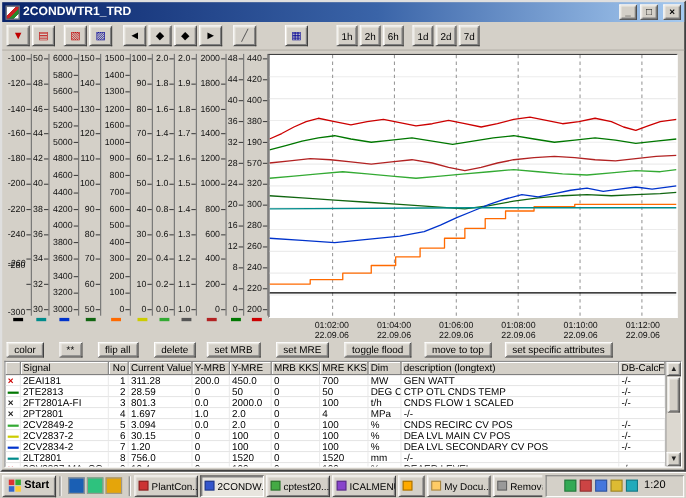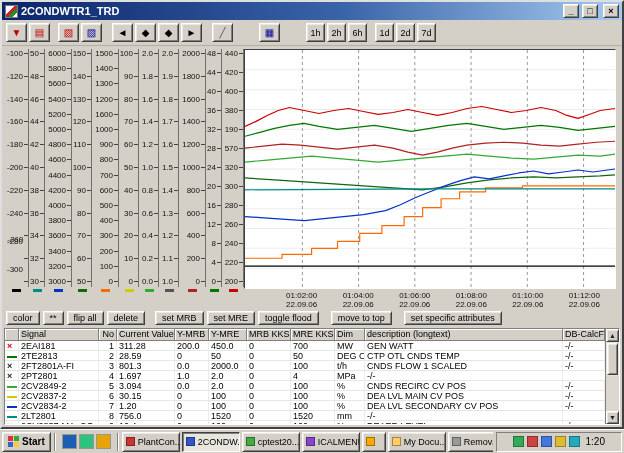--- a/index.html
+++ b/index.html
@@ -35,21 +35,21 @@
   .tick-mark { position:absolute; right:0; width:4px; height:1px; background:#444; }
   .strip-marker { width:9px; height:3px; margin:2px auto 0; }
 
   .plot-col { flex:1; display:flex; flex-direction:column; min-width:0; }
   .plot { position:relative; height:240px; background:#fff; border:1px solid; border-color:#404040 #fff #fff #404040; }
   .plot svg { position:absolute; left:0; top:0; width:100%; height:100%; display:block; }
   .xaxis { position:relative; height:20px; }
   .xlab { position:absolute; top:2px; transform:translateX(-50%); text-align:center; font-size:8px; line-height:9px; color:#111; white-space:nowrap; }
 
   .action-bar { flex:0 0 auto; display:flex; align-items:center; padding:2px 4px 3px; }
-  .agroup { display:flex; gap:3px; }
+  .agroup { display:flex; gap:14px; }
   .abtn { height:14px; line-height:12px; font-size:9px; padding:0 6px; white-space:nowrap; }
 
   .table-wrap { flex:1; display:flex; margin:0 2px 2px; border:1px solid; border-color:#808080 #fff #fff #808080; background:#fff; overflow:hidden; min-height:0; }
   .tgrid { flex:1; overflow:hidden; font-size:9px; min-width:0; }
   .trow { display:grid; grid-template-columns:14px 80px 18px 58px 34px 38px 44px 44px 30px minmax(0,1fr) 42px; height:10px; line-height:10px; }
   .trow.thead { height:12px; line-height:11px; background:#d4d0c8; }
   .tcell { padding:0 2px; white-space:nowrap; overflow:hidden; border-right:1px solid #ececec; }
   .thead .tcell { border-right:1px solid #808080; border-bottom:1px solid #808080; box-shadow:inset 1px 1px 0 #fff; }
   .trow:not(.thead) { border-bottom:1px solid #e6e6e6; }
   .cell-no { text-align:right; }
@@ -165,21 +165,21 @@
               <span class="tick-label" style="top: 118px;">-200</span>
               <i class="tick-mark" style="top: 118px;"></i>
               <span class="tick-label" style="top: 140.8px;">-220</span>
               <i class="tick-mark" style="top: 140.8px;"></i>
               <span class="tick-label" style="top: 163.6px;">-240</span>
               <i class="tick-mark" style="top: 163.6px;"></i>
               <span class="tick-label" style="top: 190px; font-style: italic;">-260</span>
               <i class="tick-mark" style="top: 186.4px;"></i>
               <span class="tick-label" style="top: 192px;">-280</span>
               <i class="tick-mark" style="top: 209.2px;"></i>
-              <span class="tick-label" style="top: 220px;">-300</span>
+              <span class="tick-label" style="top: 235px;">-300</span>
               <i class="tick-mark" style="top: 232px;"></i>
             </div>
             <div class="strip-marker" style="background: rgb(0, 0, 0);"></div>
           </div>
           <div class="strip" style="width: 16px;">
             <div class="strip-area">
               <span class="tick-label" style="top: 4px;">50</span>
               <i class="tick-mark" style="top: 4px;"></i>
               <span class="tick-label" style="top: 26.8px;">48</span>
               <i class="tick-mark" style="top: 26.8px;"></i>

